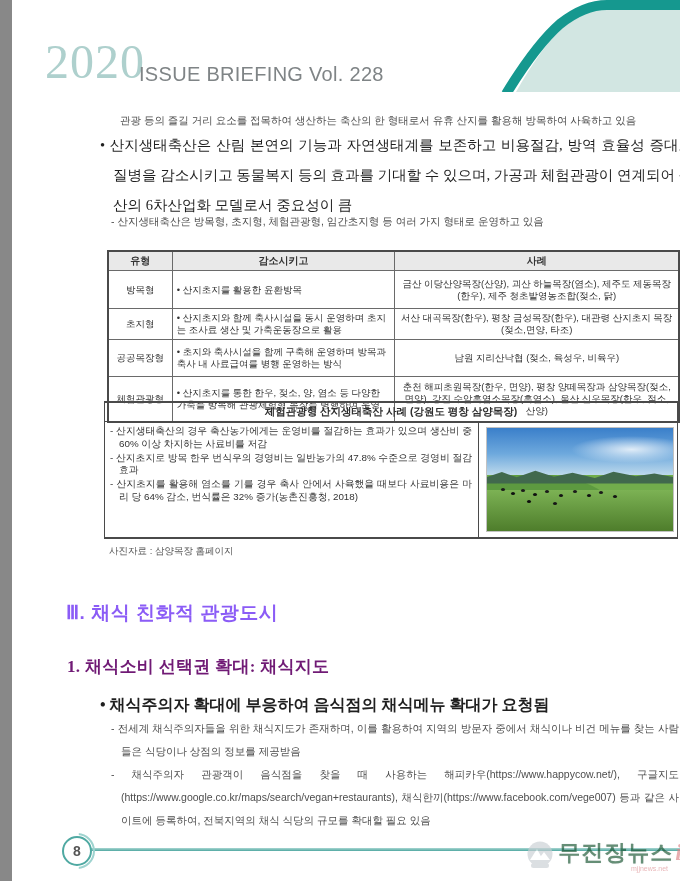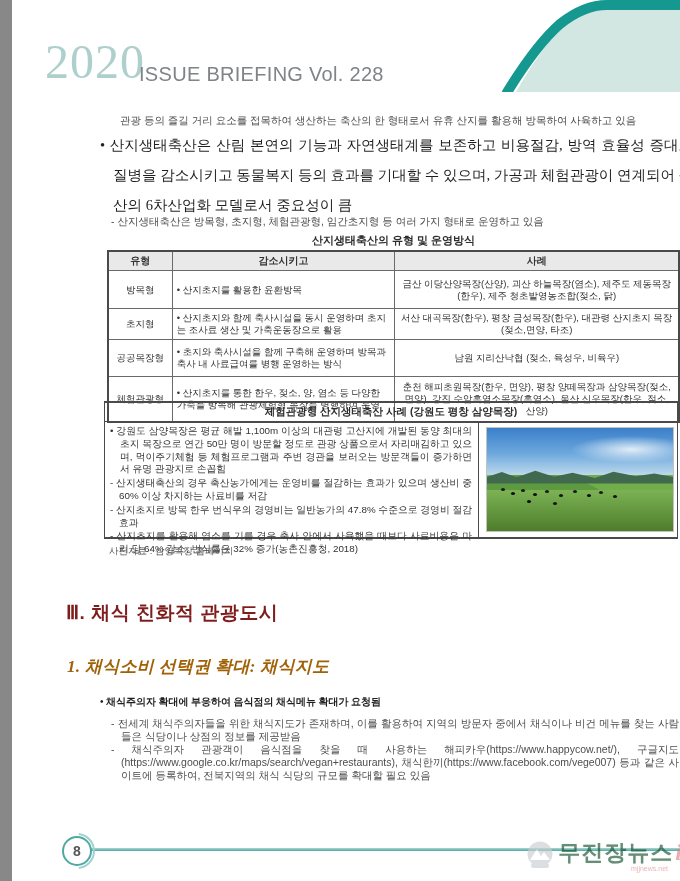--- a/index.html
+++ b/index.html
@@ -60,25 +60,25 @@
           border-radius:50% 50% 0 0/70% 70% 0 0;}
   .grass{position:absolute;left:0;bottom:0;width:100%;height:40%;
          background:linear-gradient(180deg,#7cb254,#4e7d2b);}
   .cows{position:absolute;left:0;top:0;width:4px;height:3px;border-radius:50%;background:transparent;
         box-shadow:14px 60px 0 0 #1b1b1b,24px 64px 0 0 #101010,34px 61px 0 0 #1b1b1b,
                    46px 65px 0 0 #101010,58px 62px 0 0 #1b1b1b,72px 66px 0 0 #141414,
                    86px 62px 0 0 #1b1b1b,100px 66px 0 0 #101010,112px 63px 0 0 #1b1b1b,
                    126px 67px 0 0 #141414,40px 72px 0 0 #0e0e0e,66px 74px 0 0 #161616;}
 
   
-  .h-sec{font-size:19px;font-weight:bold;color:#7f1d1d;letter-spacing:.5px;text-align:center;}
-  .h-sub{font-family:"Liberation Serif",serif;font-size:17px;font-weight:bold;color:#a16207;
-         letter-spacing:.3px;font-style:italic;}
-  .serif-bullet{font-family:"Liberation Serif",serif;font-size:10px;font-weight:bold;color:#1f1f1f;}
-  .sub-list{font-size:10.5px;color:#4d4d4d;line-height:13px;text-align:justify;}
+  .h-sec{font-size:19px;font-weight:bold;color:#8b5cf6;letter-spacing:.5px;text-align:center;}
+  .h-sub{font-family:"Liberation Serif",serif;font-size:17px;font-weight:bold;color:#701a75;
+         letter-spacing:.3px;}
+  .serif-bullet{font-family:"Liberation Serif",serif;font-size:16px;font-weight:bold;color:#1f1f1f;}
+  .sub-list{font-size:10.5px;color:#4d4d4d;line-height:23px;text-align:justify;}
   .sub-list .item{margin:0;}
 
   
   .foot-line{position:absolute;left:66px;right:0;top:848px;height:3px;
              background:linear-gradient(180deg,#a9d6d2,#4fa8a1);}
   .page-badge{position:absolute;left:50px;top:836px;width:26px;height:26px;border-radius:50%;
               background:#fff;border:2px solid #4fa9a2;font-size:14px;font-weight:bold;color:#555;
               display:flex;align-items:center;justify-content:center;}
   .page-badge::after{content:"";position:absolute;top:-5px;left:-5px;right:-5px;bottom:-5px;
               border:2px solid #9ed3cf;border-radius:50%;clip-path:inset(0 0 0 55%);}
@@ -101,21 +101,20 @@
   <div class="brand-title">ISSUE BRIEFING Vol. 228</div>
   <svg class="corner-svg" width="192" height="92" viewBox="0 0 192 92">
     <path d="M16,92 Q42,46 64,26 Q86,9 108,9 L192,9 L192,92 Z" fill="#d2e6e2"></path>
     <path d="M6,94 Q36,45 60,24 Q84,5 107,5 L192,5" fill="none" stroke="#15988f" stroke-width="10"></path>
   </svg>
 
   <div class="abs gray-sm" style="left:108px;top:113px;width:560px;">관광 등의 즐길 거리 요소를 접목하여 생산하는 축산의 한 형태로서 유휴 산지를 활용해 방목하여 사육하고 있음</div>
   <div class="abs serif-main hang13" style="left:88px;top:130px;width:580px;">• 산지생태축산은 산림 본연의 기능과 자연생태계를 보존하고 비용절감, 방역 효율성 증대로 질병을 감소시키고 동물복지 등의 효과를 기대할 수 있으며, 가공과 체험관광이 연계되어 축산의 6차산업화 모델로서 중요성이 큼</div>
   <div class="abs gray-sm hang9" style="left:99px;top:214px;width:565px;">- 산지생태축산은 방목형, 초지형, 체험관광형, 임간초지형 등 여러 가지 형태로 운영하고 있음</div>
 
-  <div class="abs tbl-title" style="left:95px;top:233px;width:573px;">산지생태축산의 유형 및 운영방식</div>
   <table class="types abs" style="left:95px;top:250px;">
     <colgroup>
         <col class="w-type">
         <col class="w-method">
         <col class="w-ex">
       </colgroup>
     <tbody>
         <tr>
       <th>유형</th>
       <th>감소시키고</th>
@@ -141,21 +140,20 @@
       <td class="c-method">• 산지초지를 통한 한우, 젖소, 양, 염소 등 다양한 가축을 방목해 관광체험형 목장을 병행하여 운영</td>
       <td class="c-ex">춘천 해피초원목장(한우, 면양), 평창 양떼목장과 삼양목장(젖소, 면양), 강진 수암흑염소목장(흑염소), 울산 신우목장(한우, 젖소, 산양)</td>
     </tr>
   </tbody>
     </table>
 
   <div class="case-box">
     <div class="case-title">체험관광형 산지생태축산 사례 (강원도 평창 삼양목장)</div>
     <div class="case-body">
       <div class="case-text">
-        <div class="item hang10">• 강원도 삼양목장은 평균 해발 1,100m 이상의 대관령 고산지에 개발된 동양 최대의 초지 목장으로 연간 50만 명이 방문할 정도로 관광 상품으로서 자리매김하고 있으며, 먹이주기체험 등 체험프로그램과 주변 경관을 보러오는 방문객들이 증가하면서 유명 관광지로 손꼽힘</div>
         <div class="item hang9">- 산지생태축산의 경우 축산농가에게는 운영비를 절감하는 효과가 있으며 생산비 중 60% 이상 차지하는 사료비를 저감</div>
         <div class="item hang9">- 산지초지로 방목 한우 번식우의 경영비는 일반농가의 47.8% 수준으로 경영비 절감 효과</div>
         <div class="item hang9">- 산지초지를 활용해 염소를 기를 경우 축사 안에서 사육했을 때보다 사료비용은 마리 당 64% 감소, 번식률은 32% 증가(농촌진흥청, 2018)</div>
       </div>
       <div class="case-divider"></div>
       <div class="photo">
         <div class="hill-r"></div>
         <div class="hill-l"></div>
         <div class="sky"></div>
         <div class="cloud"></div>

